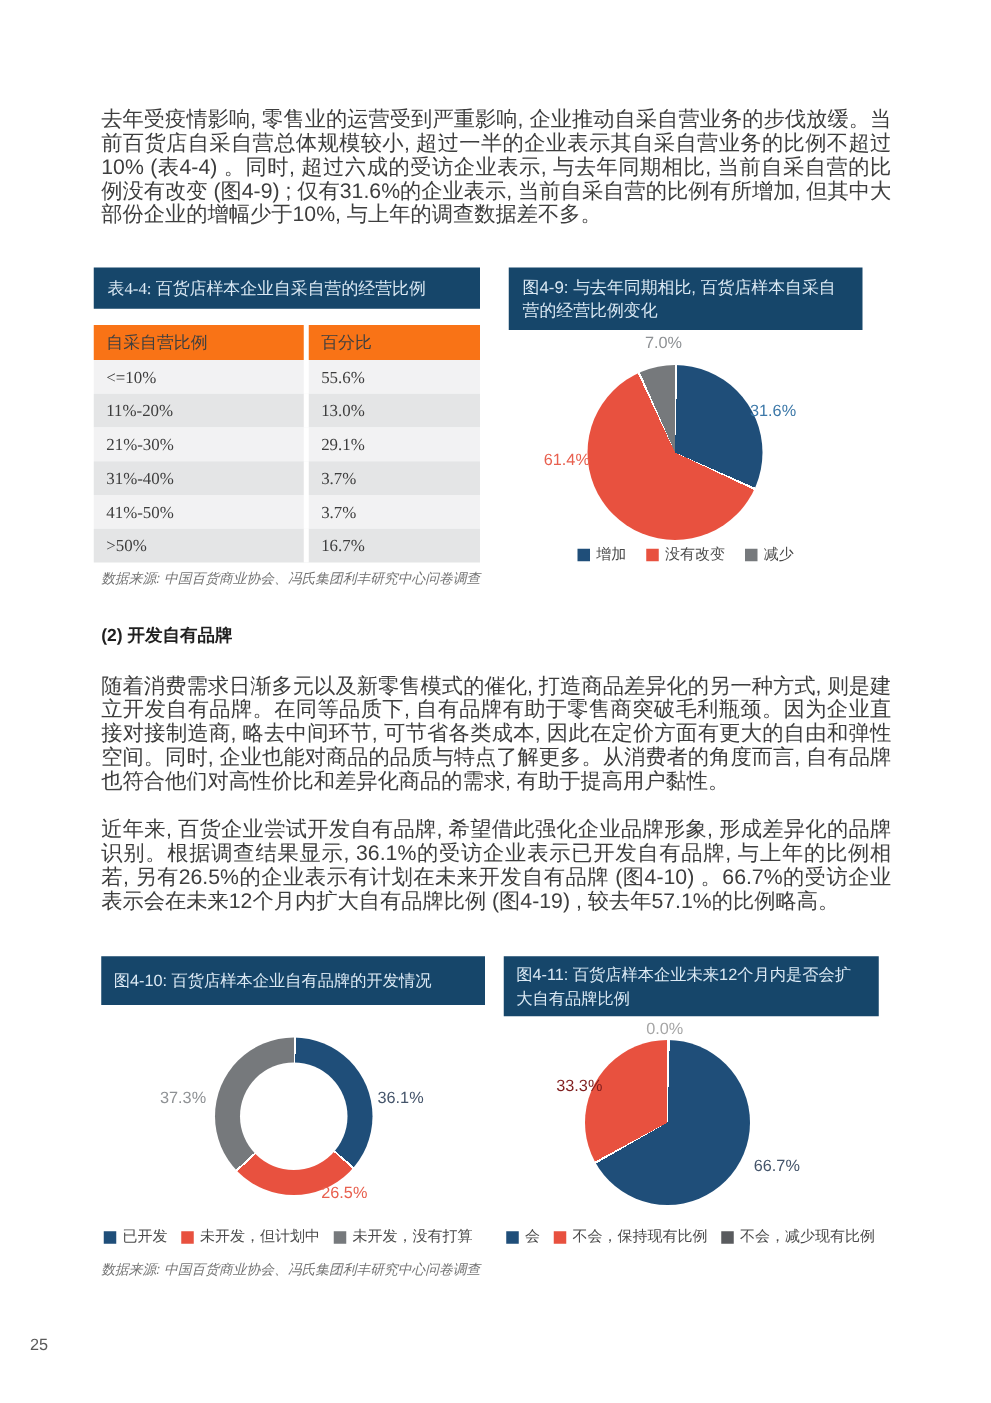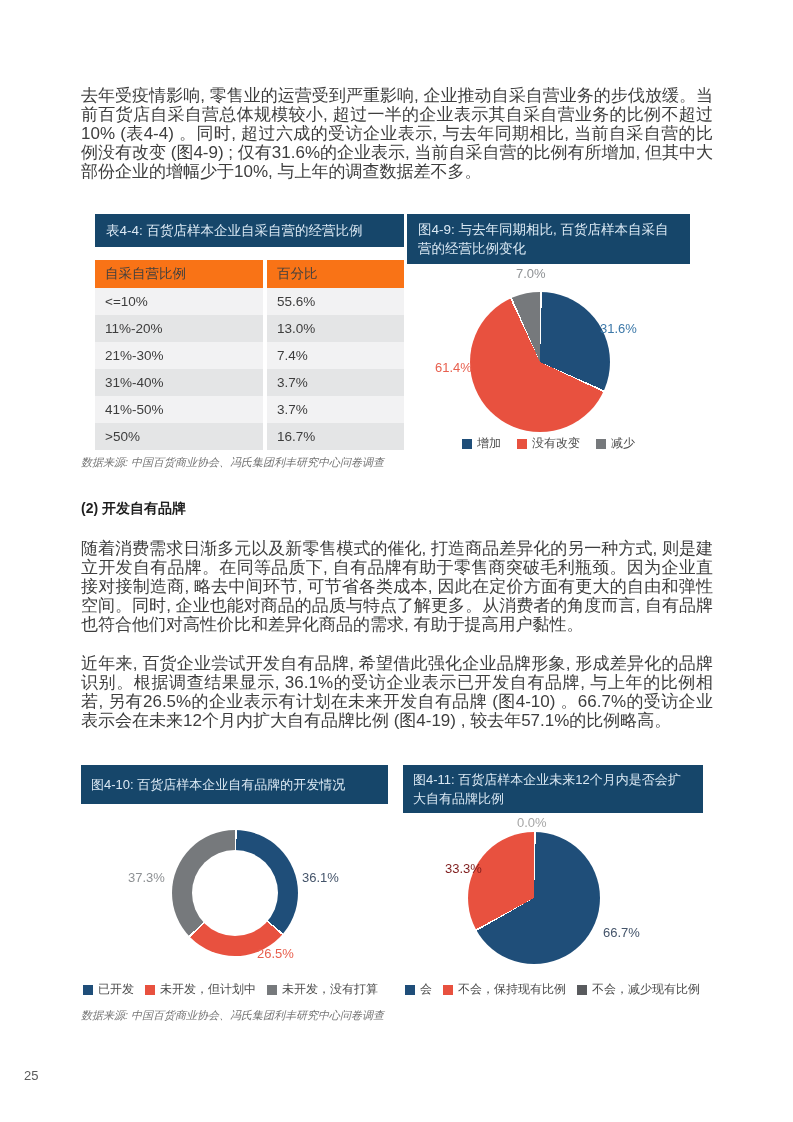--- a/index.html
+++ b/index.html
@@ -28,41 +28,41 @@
   .sw{display:inline-block;width:10px;height:10px;margin-right:5px;flex:0 0 auto;}
   .pagenum{position:absolute;left:24px;top:1068px;font-size:13px;color:#5a5a5a;text-align:center;}
 </style>
 </head>
 <body>
 
 <div class="page">
 
   <p class="para" style="top:86px;">去年受疫情影响, 零售业的运营受到严重影响, 企业推动自采自营业务的步伐放缓。当前百货店自采自营总体规模较小, 超过一半的企业表示其自采自营业务的比例不超过10% (表4-4) 。同时, 超过六成的受访企业表示, 与去年同期相比, 当前自采自营的比例没有改变 (图4-9) ; 仅有31.6%的企业表示, 当前自采自营的比例有所增加, 但其中大部份企业的增幅少于10%, 与上年的调查数据差不多。</p>
 
-  <div class="panel" style="left:95px;top:214px;width:309px;">
+  <div class="panel" style="left:75px;top:214px;width:309px;font-family:Liberation Serif, serif;">
     <div class="panel-head">表4-4: 百货店样本企业自采自营的经营比例</div>
     <table class="dtable">
       <thead>
         <tr>
           <th>自采自营比例</th>
           <th>百分比</th>
         </tr>
       </thead>
       <tbody>
         <tr>
           <td>&lt;=10%</td>
           <td>55.6%</td>
           </tr>
         <tr>
           <td>11%-20%</td>
           <td>13.0%</td>
           </tr>
         <tr>
           <td>21%-30%</td>
-          <td>7.4%</td>
+          <td>29.1%</td>
           </tr>
         <tr>
           <td>31%-40%</td>
           <td>3.7%</td>
           </tr>
         <tr>
           <td>41%-50%</td>
           <td>3.7%</td>
           </tr>
         <tr>

